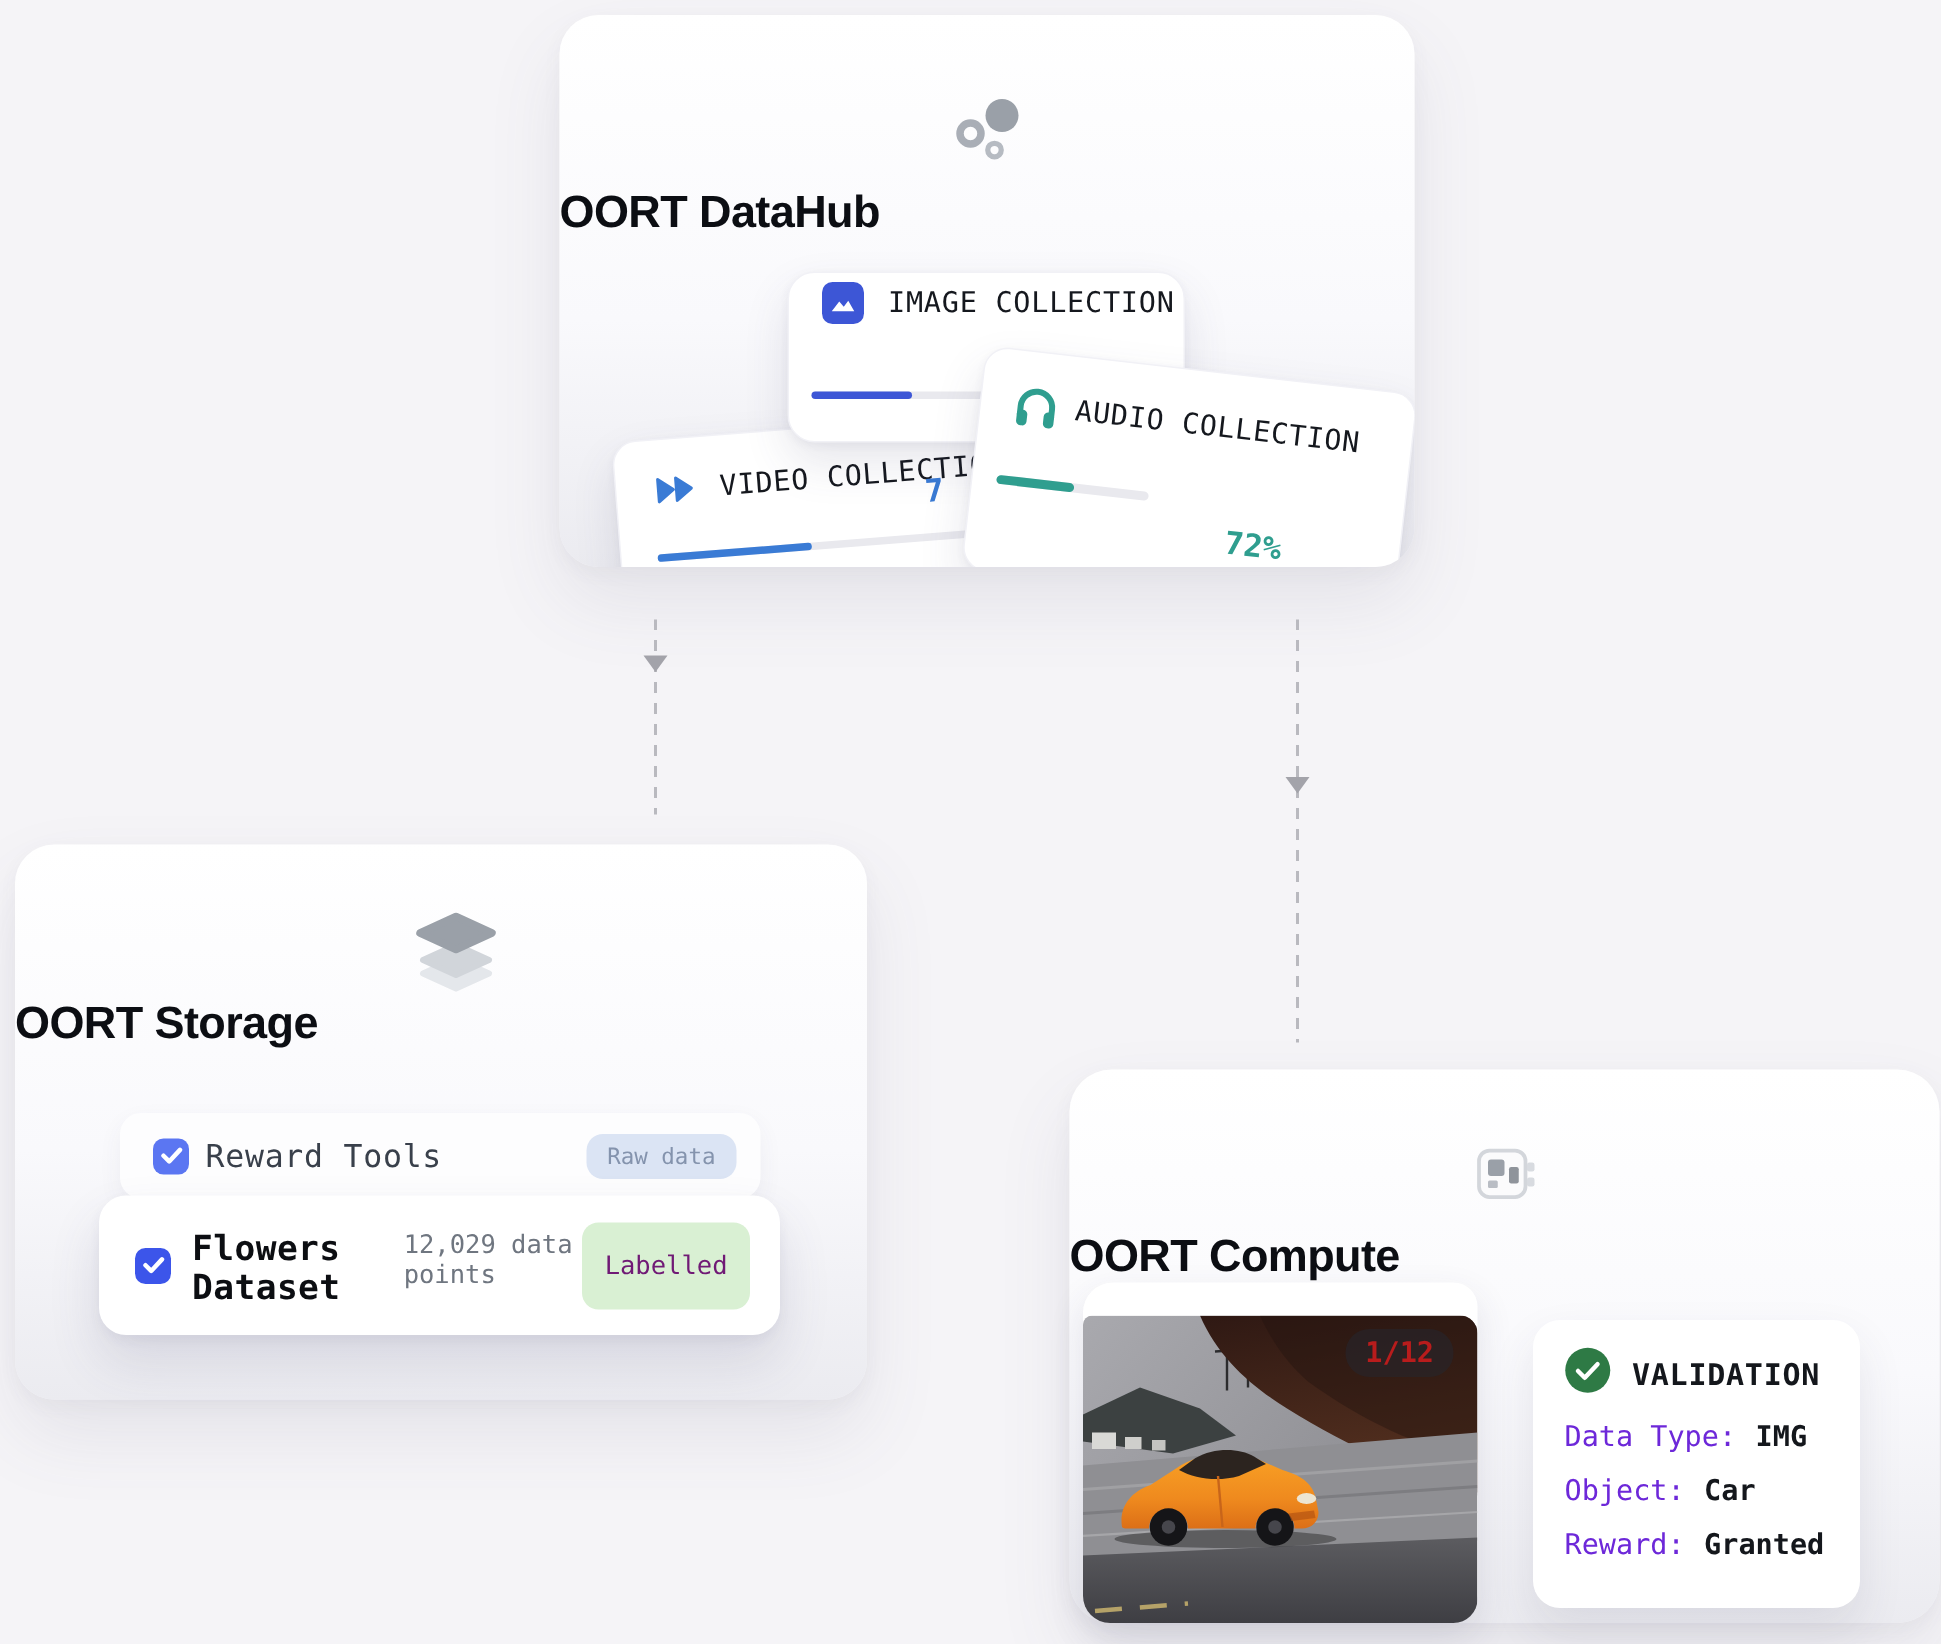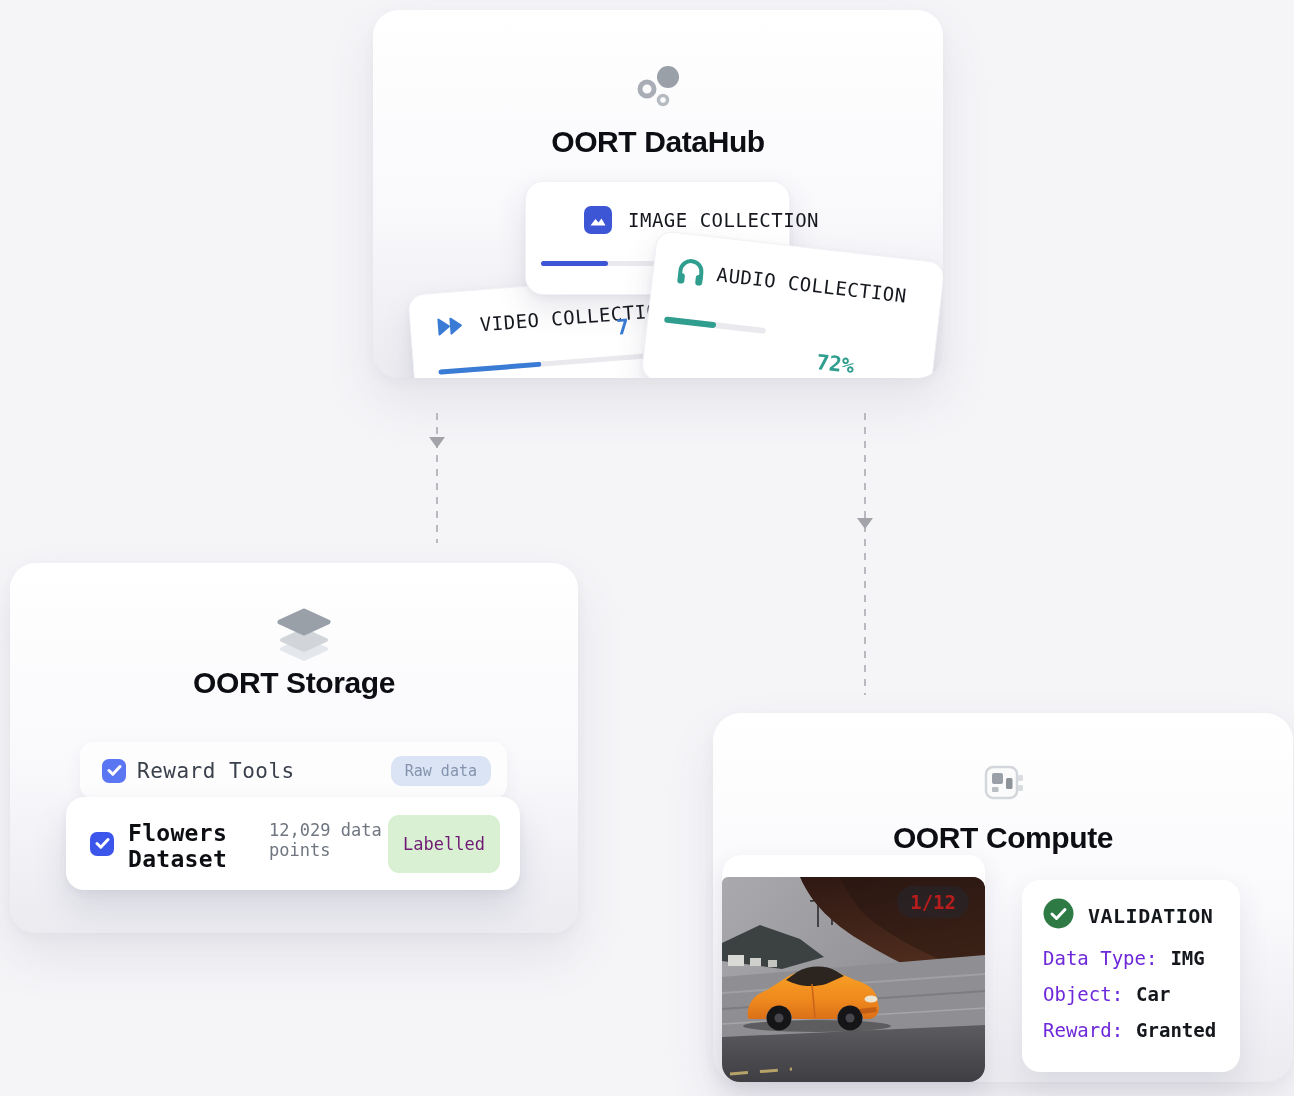--- a/index.html
+++ b/index.html
@@ -8,42 +8,42 @@
   .canvas { position:relative; width:1294px; height:1096px; background:#f5f4f7; }
 
   .mono { font-family:"DejaVu Sans Mono", monospace; }
 
   
   .big-card {
     position:absolute; border-radius:26px;
     background:linear-gradient(180deg,#ffffff 0%,#f9f9fc 55%,#ebebf0 100%);
     box-shadow:0 24px 50px rgba(90,90,120,.10), 0 4px 12px rgba(90,90,120,.05);
   }
-  .card-title { font-weight:700; font-size:30px; color:#0c0e13; letter-spacing:-0.4px; text-align:center; }
+  .card-title { font-weight:700; font-size:30px; color:#0c0e13; letter-spacing:-0.4px; }
 
   #datahub { left:373px; top:10px; width:570px; height:368px; overflow:hidden; }
   #datahub .logo { position:absolute; left:257px; top:52px; }
   #datahub .card-title { position:absolute; left:0; right:0; top:115px; }
 
   
   .chip {
     position:absolute; background:#ffffff; border-radius:16px;
     border:1px solid #f1f1f6;
     box-shadow:0 14px 30px rgba(70,70,110,.13), 0 2px 6px rgba(70,70,110,.06);
   }
   .chip-row { position:absolute; display:flex; align-items:center; gap:16px; }
   .chip-label { font-size:19px; font-weight:500; color:#15181e; letter-spacing:.5px; white-space:nowrap; }
   .track { position:absolute; height:5px; border-radius:3px; background:#e9e9ee; }
   .fill  { height:100%; border-radius:3px; }
 
   #chip-video { left:39px; top:273px; width:300px; height:130px; transform:rotate(-4.5deg); z-index:1; }
   #chip-image { left:152px; top:171px; width:265px; height:114px; z-index:2; border-radius:18px; }
   #chip-audio { left:275px; top:236px; width:290px; height:150px; transform:rotate(6.5deg); z-index:3; }
 
-  #chip-image .chip-row { left:22px; top:24px;margin-left:36px; }
+  #chip-image .chip-row { left:22px; top:6px; }
   #chip-image .track { left:15px; top:79px; width:232px; }
   #chip-image .fill { background:#3d56d6; }
 
   #chip-video .chip-row { left:25px; top:20px; }
   #chip-video .track { left:24px; top:76px; width:210px; }
   #chip-video .fill { background:#3a7bd5; }
   #chip-video .pct { position:absolute; left:205px; top:36px; font-size:21px; font-weight:700; color:#3a7bd5; }
 
   #chip-audio .chip-row { left:22px; top:22px; gap:13px; }
   #chip-audio .track { left:16px; top:84px; width:102px; height:6px; }

